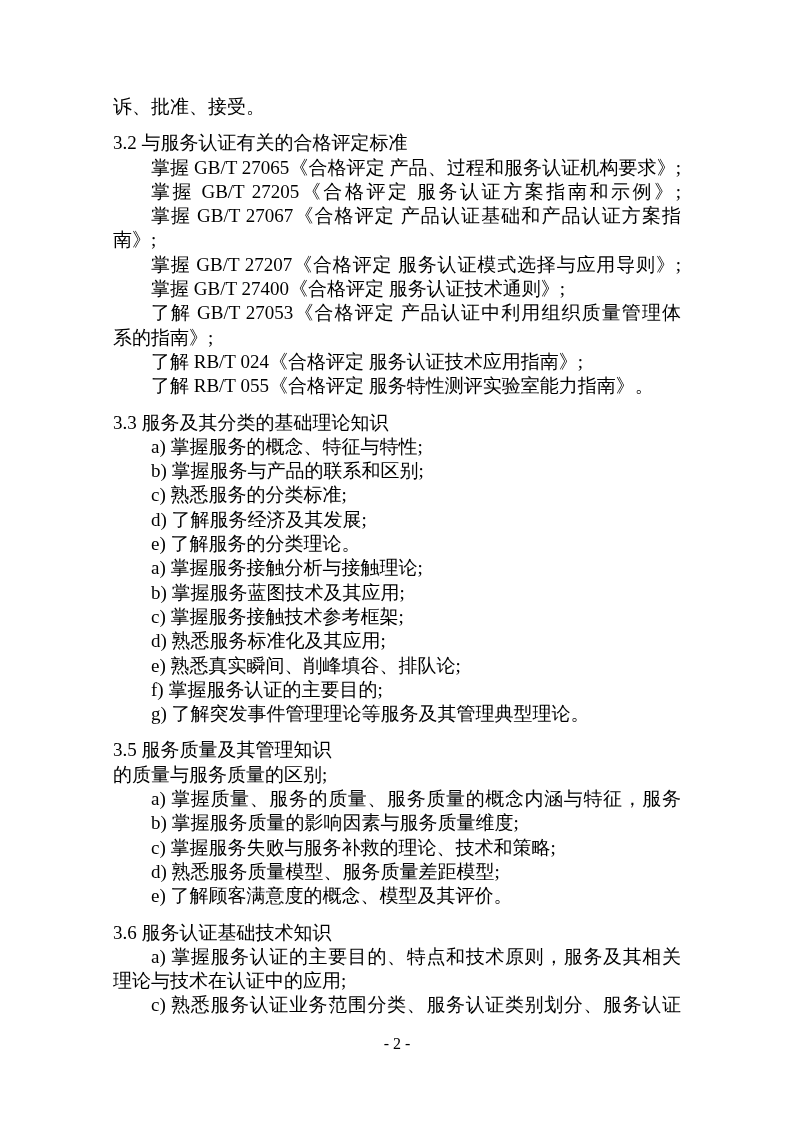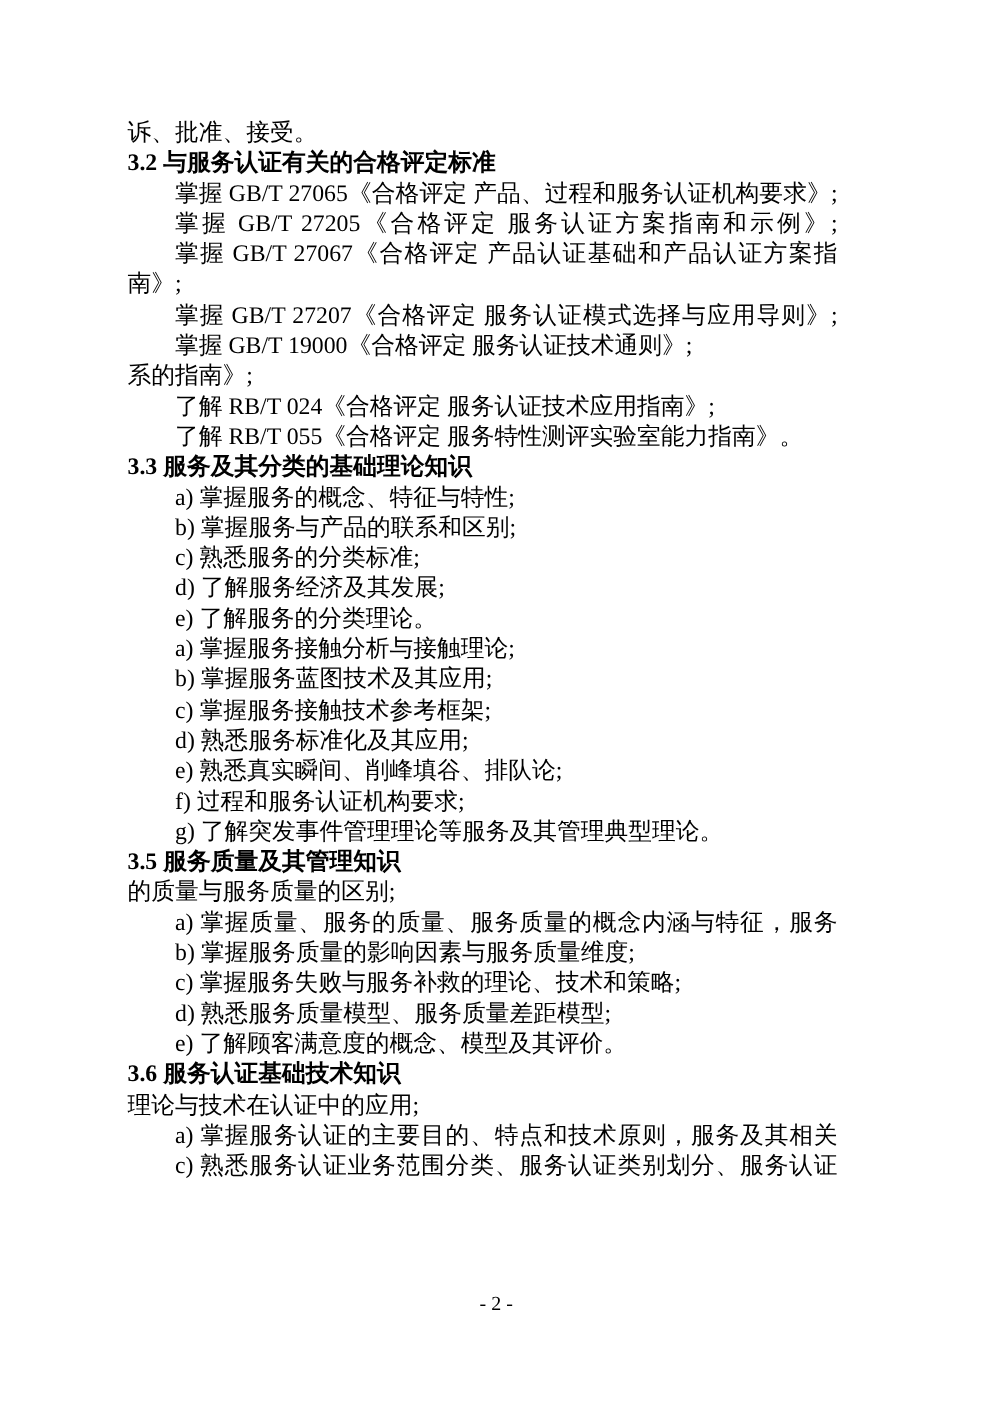--- a/index.html
+++ b/index.html
@@ -11,36 +11,37 @@
     position: relative;
     width: 794px;
     height: 1123px;
     background: #ffffff;
     overflow: hidden;
     font-family: "Liberation Serif", serif;
     color: #000000;
   }
   .content {
     position: absolute;
-    left: 102px;
+    left: 113px;
     top: 95px;
     width: 568px;
   }
   .line {
     font-size: 19px;
     line-height: 24.3px;
     height: 24.3px;
     white-space: nowrap;
     color: #000000;
   }
   .line.indent {
     padding-left: 38px;
   }
   .line.heading {
-    font-weight: bold;
+    font-weight: normal;
+    margin-top: 12px;
   }
   .line.fill {
     white-space: normal;
     text-align: justify;
     text-align-last: justify;
     -moz-text-align-last: justify;
     overflow: hidden;
   }
   .line.fill.indent {
     width: 530px; 
@@ -62,43 +63,44 @@
 <div class="page">
   <div class="content">
 
   <div class="line">诉、批准、接受。</div>
       <div class="line heading">3.2 与服务认证有关的合格评定标准</div>
       <div class="line indent fill">掌握 GB/T 27065《合格评定 产品、过程和服务认证机构要求》;</div>
       <div class="line indent fill">掌握 GB/T 27205《合格评定 服务认证方案指南和示例》;</div>
       <div class="line indent fill">掌握 GB/T 27067《合格评定 产品认证基础和产品认证方案指</div>
       <div class="line">南》;</div>
       <div class="line indent fill">掌握 GB/T 27207《合格评定 服务认证模式选择与应用导则》;</div>
-      <div class="line indent">掌握 GB/T 19000《合格评定 服务认证技术通则》;</div>
+      <div class="line indent">掌握 GB/T 27400《合格评定 服务认证技术通则》;</div>
+      <div class="line indent fill">了解 GB/T 27053《合格评定 产品认证中利用组织质量管理体</div>
       <div class="line">系的指南》;</div>
       <div class="line indent">了解 RB/T 024《合格评定 服务认证技术应用指南》;</div>
       <div class="line indent">了解 RB/T 055《合格评定 服务特性测评实验室能力指南》。</div>
       <div class="line heading">3.3 服务及其分类的基础理论知识</div>
       <div class="line indent">a) 掌握服务的概念、特征与特性;</div>
       <div class="line indent">b) 掌握服务与产品的联系和区别;</div>
       <div class="line indent">c) 熟悉服务的分类标准;</div>
       <div class="line indent">d) 了解服务经济及其发展;</div>
       <div class="line indent">e) 了解服务的分类理论。</div>
       <div class="line indent">a) 掌握服务接触分析与接触理论;</div>
       <div class="line indent">b) 掌握服务蓝图技术及其应用;</div>
       <div class="line indent">c) 掌握服务接触技术参考框架;</div>
       <div class="line indent">d) 熟悉服务标准化及其应用;</div>
       <div class="line indent">e) 熟悉真实瞬间、削峰填谷、排队论;</div>
-      <div class="line indent">f) 过程和服务认证机构要求;</div>
+      <div class="line indent">f) 掌握服务认证的主要目的;</div>
       <div class="line indent">g) 了解突发事件管理理论等服务及其管理典型理论。</div>
       <div class="line heading">3.5 服务质量及其管理知识</div>
       <div class="line">的质量与服务质量的区别;</div>
       <div class="line indent fill">a) 掌握质量、服务的质量、服务质量的概念内涵与特征，服务</div>
       <div class="line indent">b) 掌握服务质量的影响因素与服务质量维度;</div>
       <div class="line indent">c) 掌握服务失败与服务补救的理论、技术和策略;</div>
       <div class="line indent">d) 熟悉服务质量模型、服务质量差距模型;</div>
       <div class="line indent">e) 了解顾客满意度的概念、模型及其评价。</div>
       <div class="line heading">3.6 服务认证基础技术知识</div>
+      <div class="line indent fill">a) 掌握服务认证的主要目的、特点和技术原则，服务及其相关</div>
       <div class="line">理论与技术在认证中的应用;</div>
-      <div class="line indent fill">a) 掌握服务认证的主要目的、特点和技术原则，服务及其相关</div>
       <div class="line indent fill">c) 熟悉服务认证业务范围分类、服务认证类别划分、服务认证</div>
     </div>
   <div class="footer">- 2 -</div>
 </div>
 
 </body></html>

